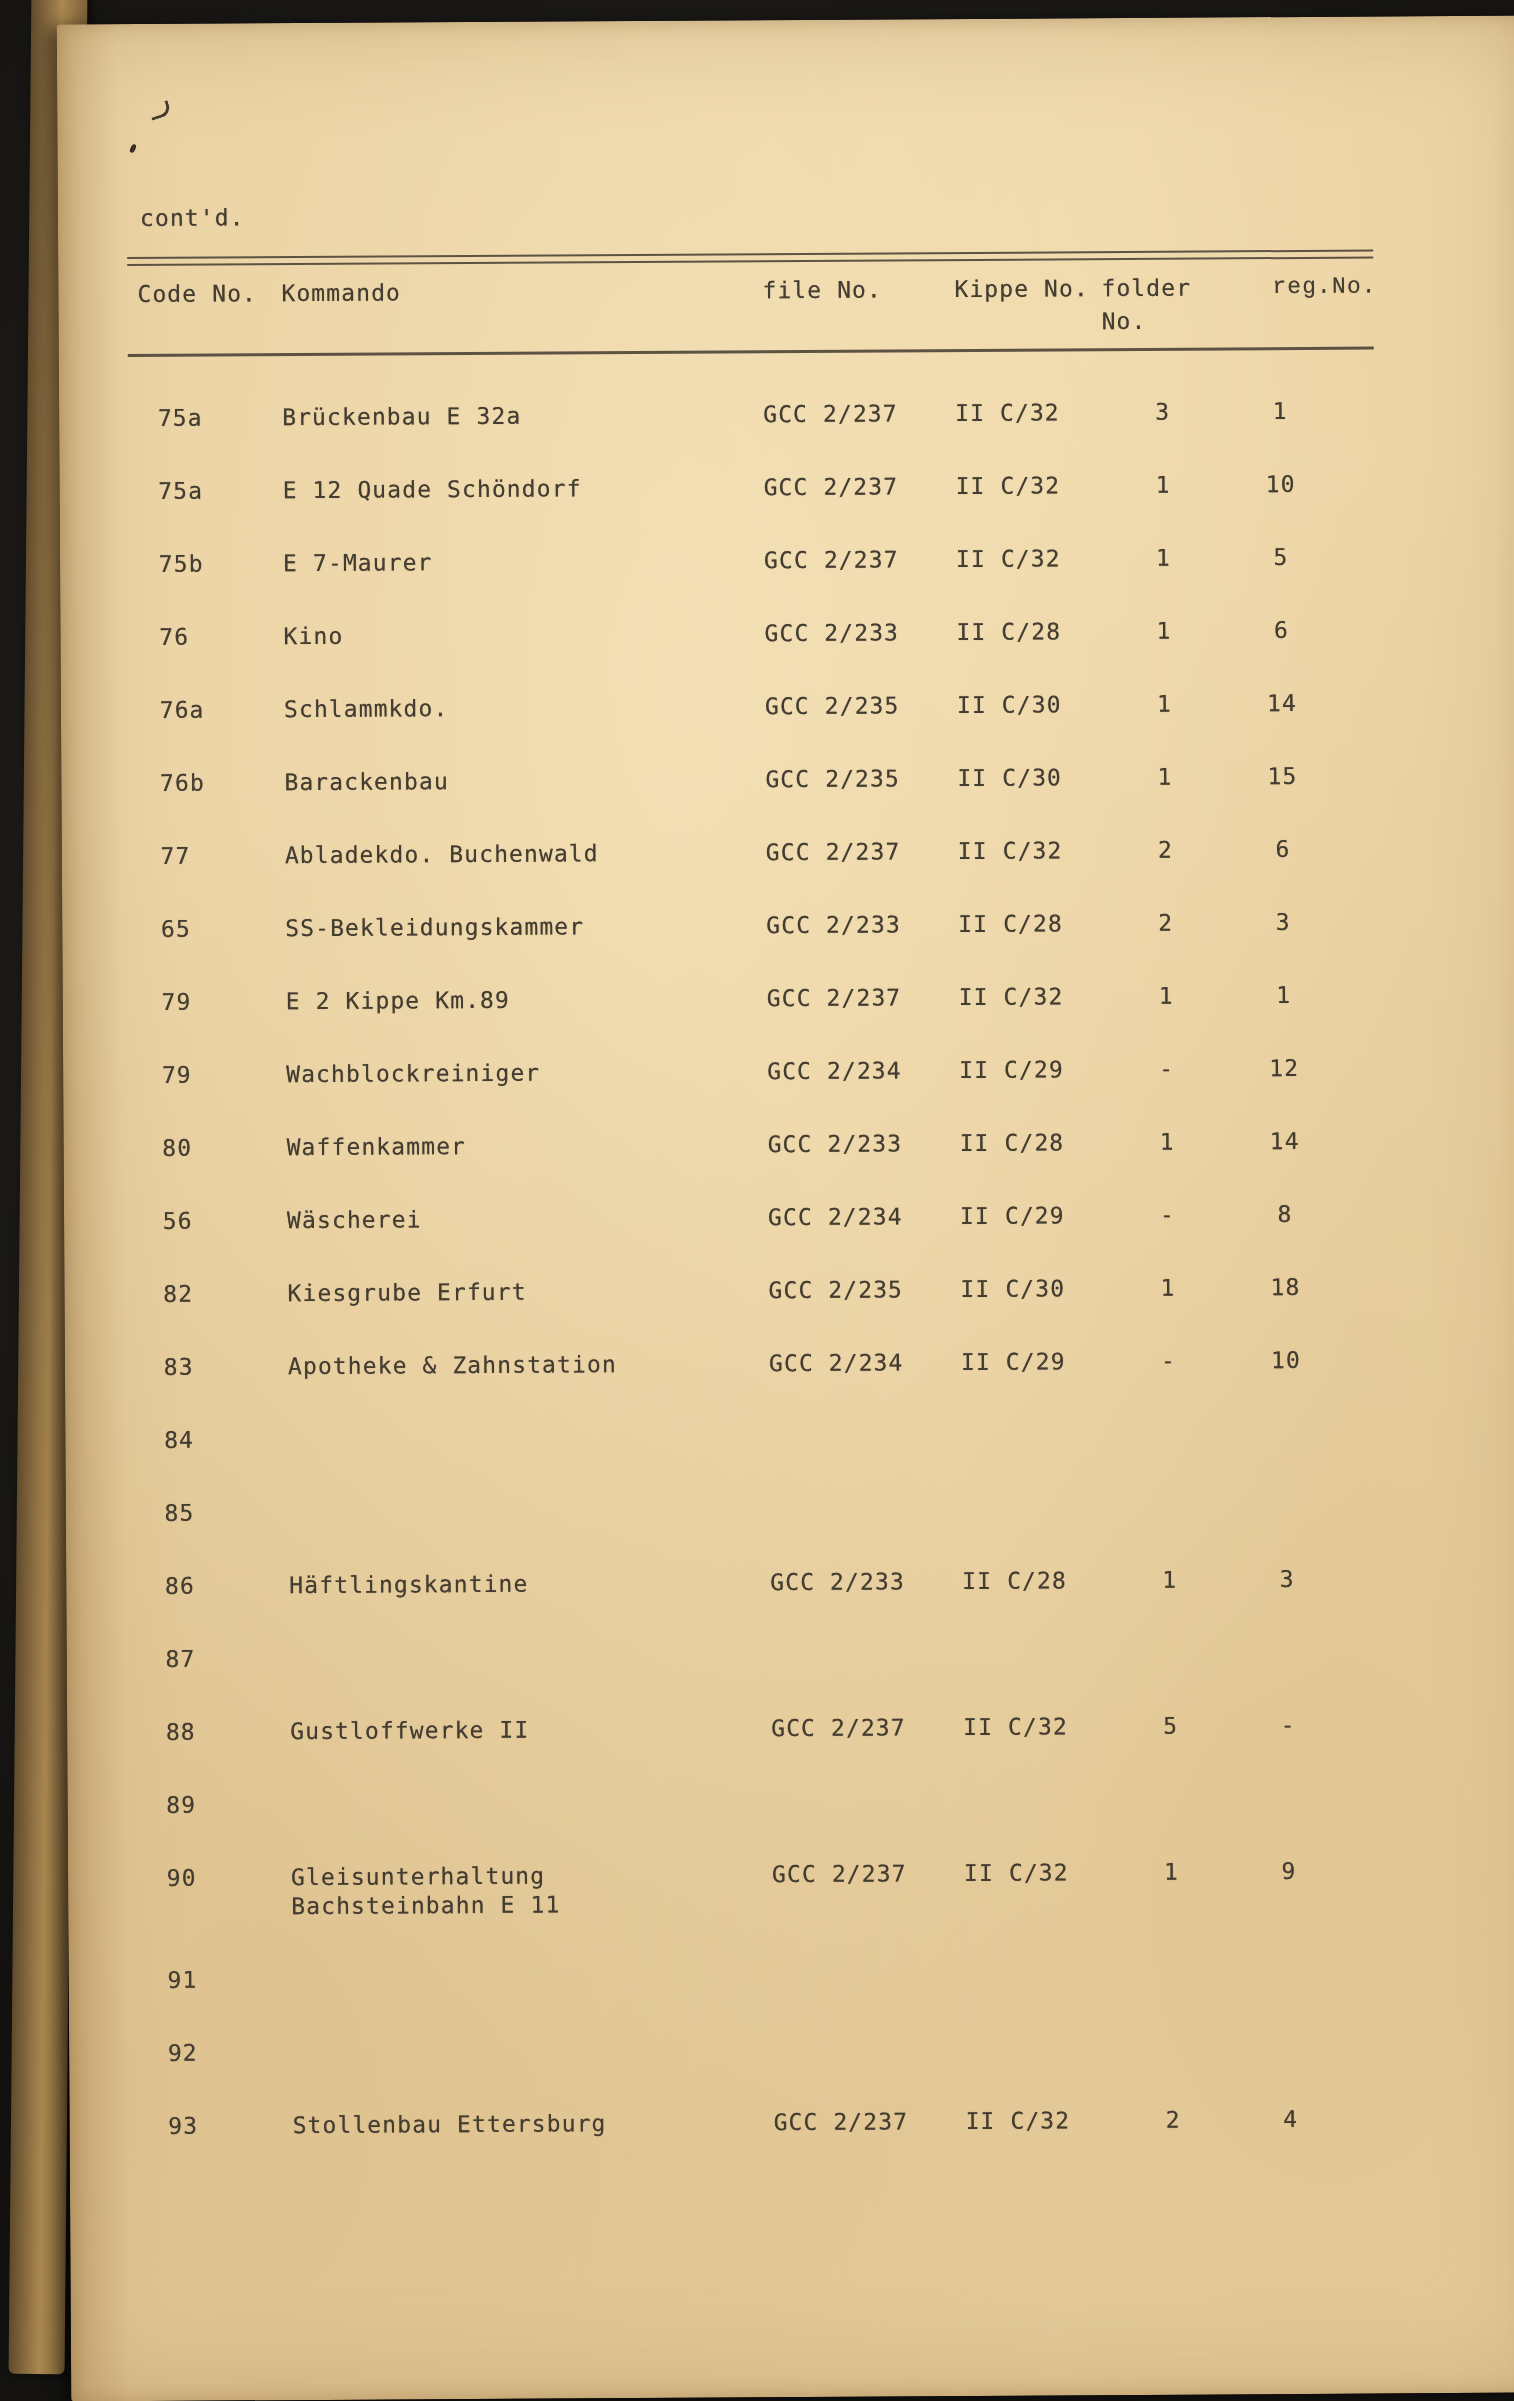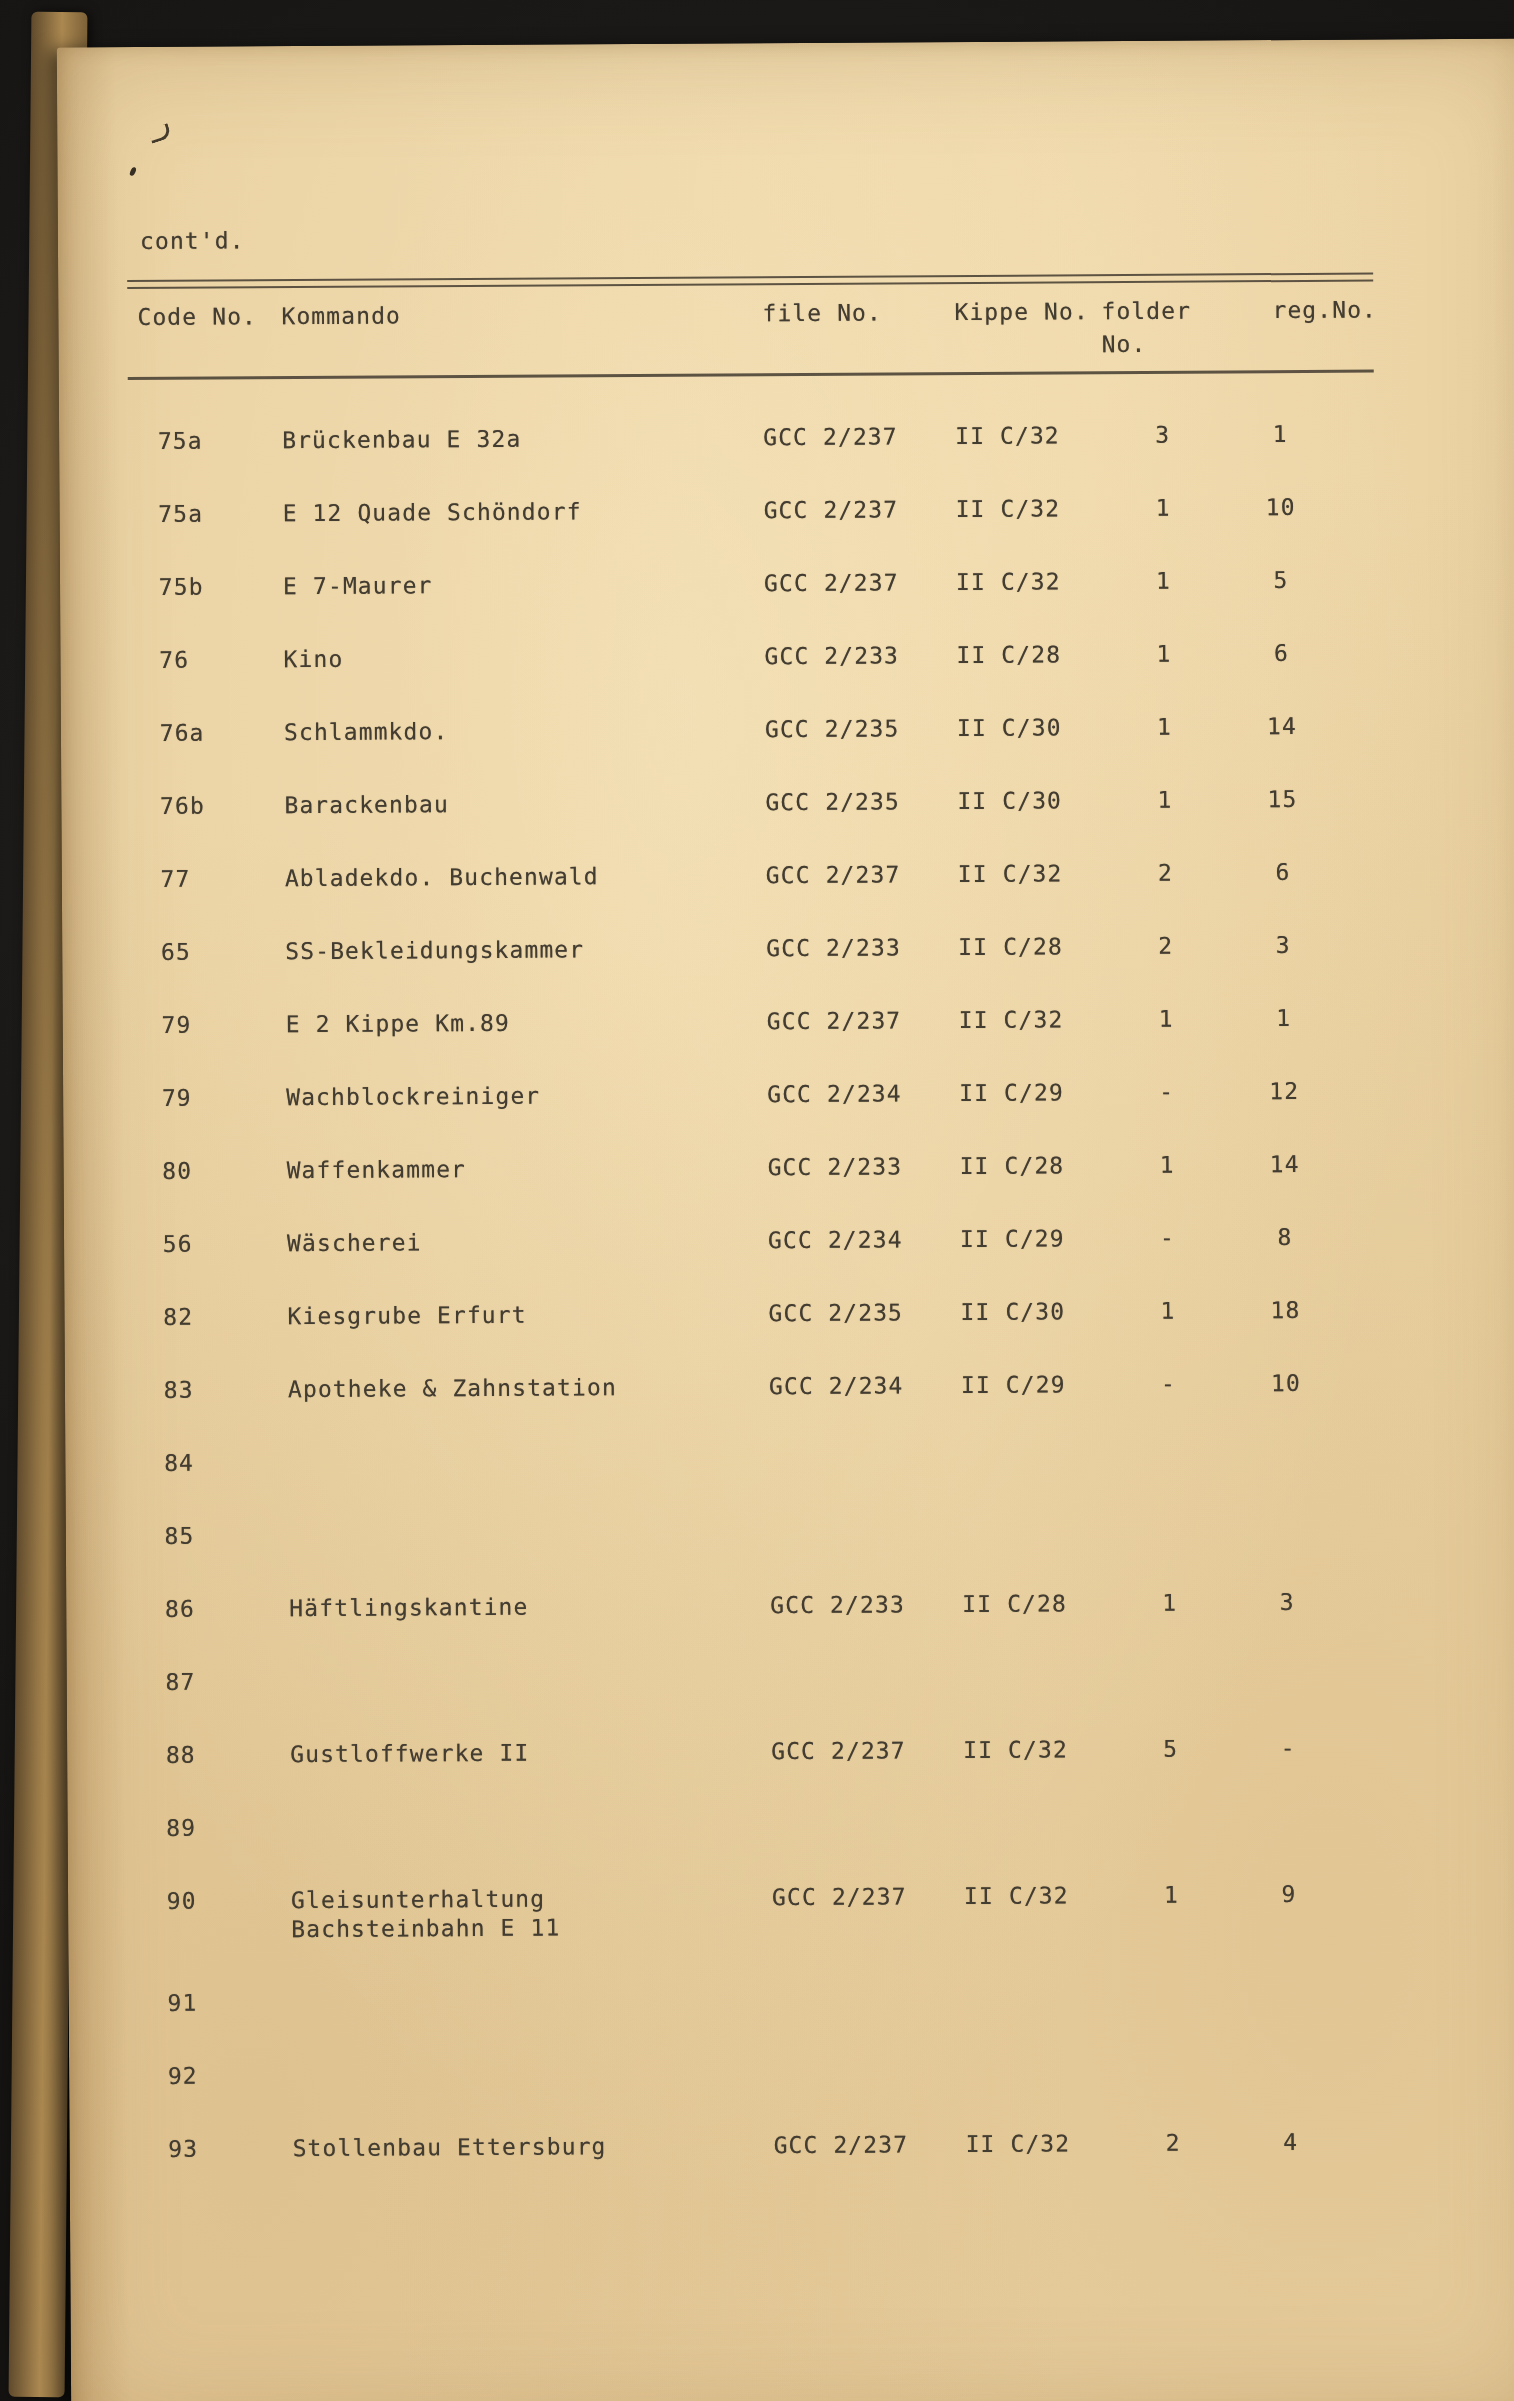--- a/index.html
+++ b/index.html
@@ -7,21 +7,20 @@
     padding: 0;
     width: 1514px;
     height: 2401px;
     overflow: hidden;
     background: radial-gradient(circle at 50% 35%, #242220, #141311 78%);
     font-family: "DejaVu Sans Mono", "Liberation Mono", monospace;
   }
   .scan {
     position: absolute;
     inset: 0;
-    margin-top: 23px;
   }
   .under-page {
     position: absolute;
     left: 19.7px;
     top: -10.6px;
     width: 56px;
     height: 2385px;
     background: linear-gradient(90deg, #5f4a2c, #ab8850 55%, #7c6138);
     transform: rotate(0.55deg);
     border-radius: 6px;
@@ -79,21 +78,21 @@
     padding-left: 79px;
   }
   .header-row {
     position: absolute;
     top: 254px;
     left: 0;
     right: 0;
     line-height: 33px;
   }
   .header-row .folder { }
-  .header-row .reg    { text-align: center; padding-left: 50px; }
+  .header-row .reg    { text-align: center; padding-left: 50px; font-family: Liberation Mono, monospace; }
 
   .rows {
     position: absolute;
     top: 380px;
     left: 0;
     right: 0;
   }
   .row {
     line-height: 29px;
     padding-bottom: 44px;

